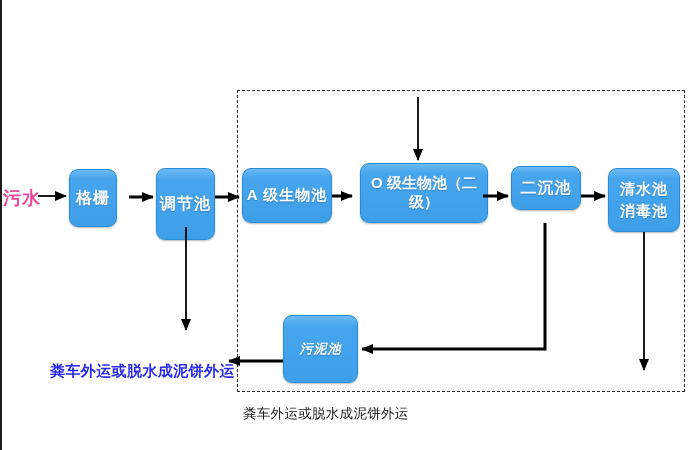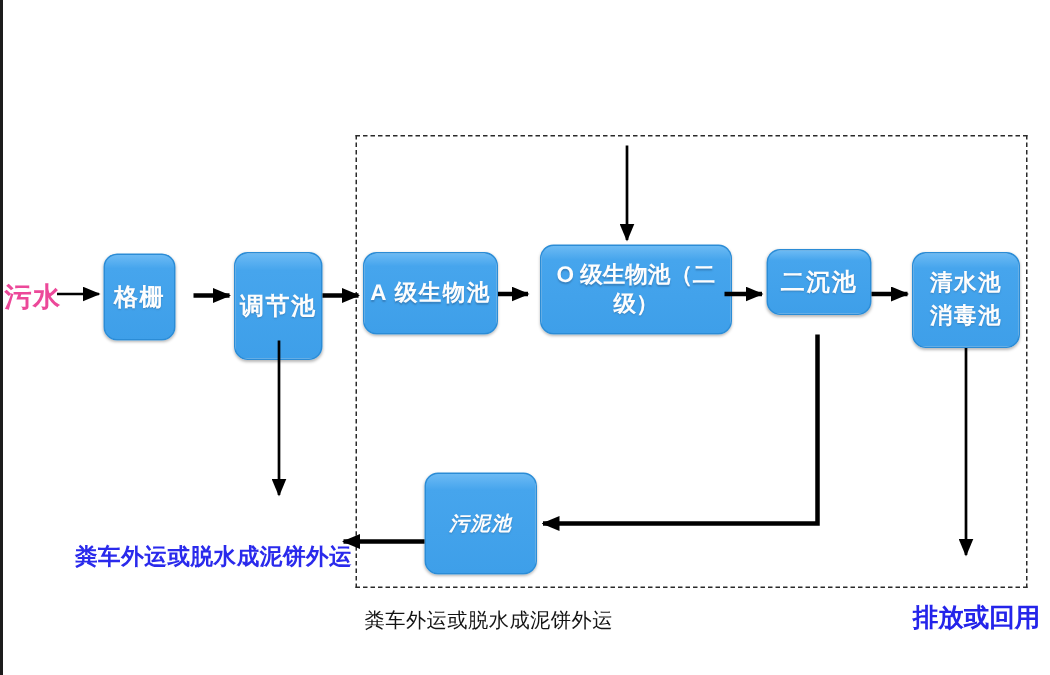--- a/index.html
+++ b/index.html
@@ -86,15 +86,14 @@
     <line class="a3" x1="581" y1="196" x2="605" y2="196" marker-end="url(#ah)"></line>
     <line class="a2" x1="418" y1="97" x2="418" y2="160" marker-end="url(#ah)"></line>
     <line class="a2" x1="186" y1="227" x2="186" y2="330" marker-end="url(#ah)"></line>
     <line class="a2" x1="644" y1="232" x2="644" y2="370" marker-end="url(#ah)"></line>
     <polyline class="a3" points="545,223 545,349 362,349" marker-end="url(#ah)"></polyline>
     <line class="a3" x1="283" y1="361" x2="229" y2="361" marker-end="url(#ah)"></line>
   </svg>
 
   <div class="lbl lbl-disposal">粪车外运或脱水成泥饼外运</div>
   <div class="lbl lbl-caption">粪车外运或脱水成泥饼外运</div>
-  <div class="lbl lbl-discharge">排放或回用</div>
 
 </div>
 
 </body></html>

